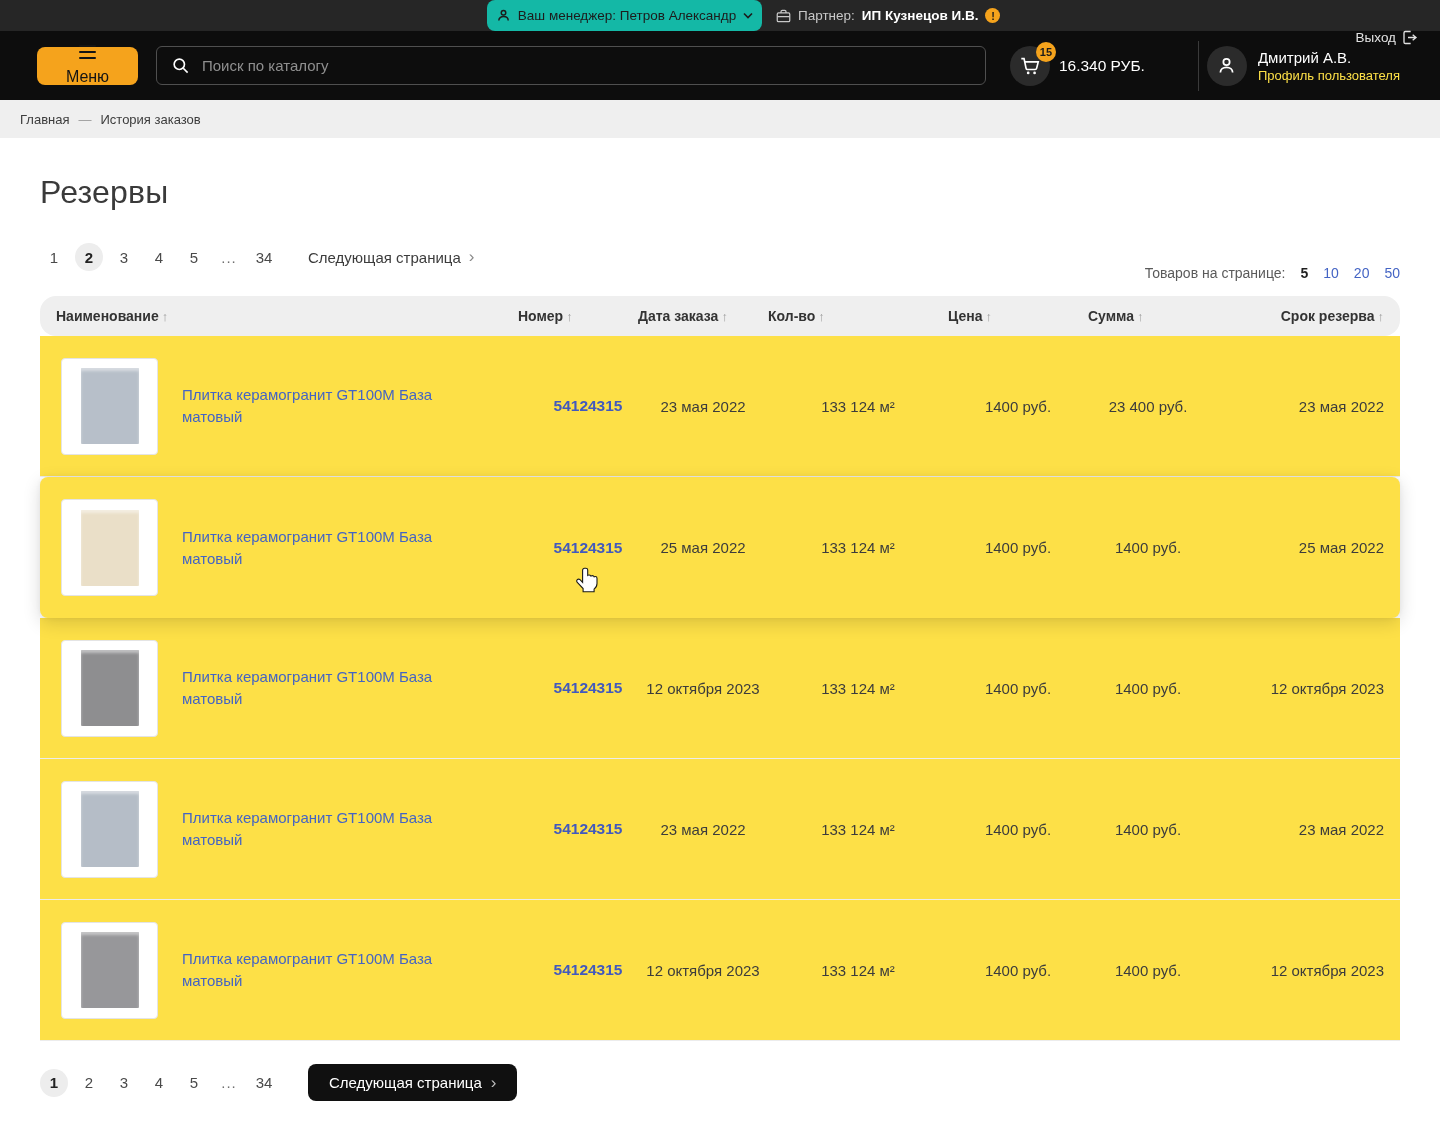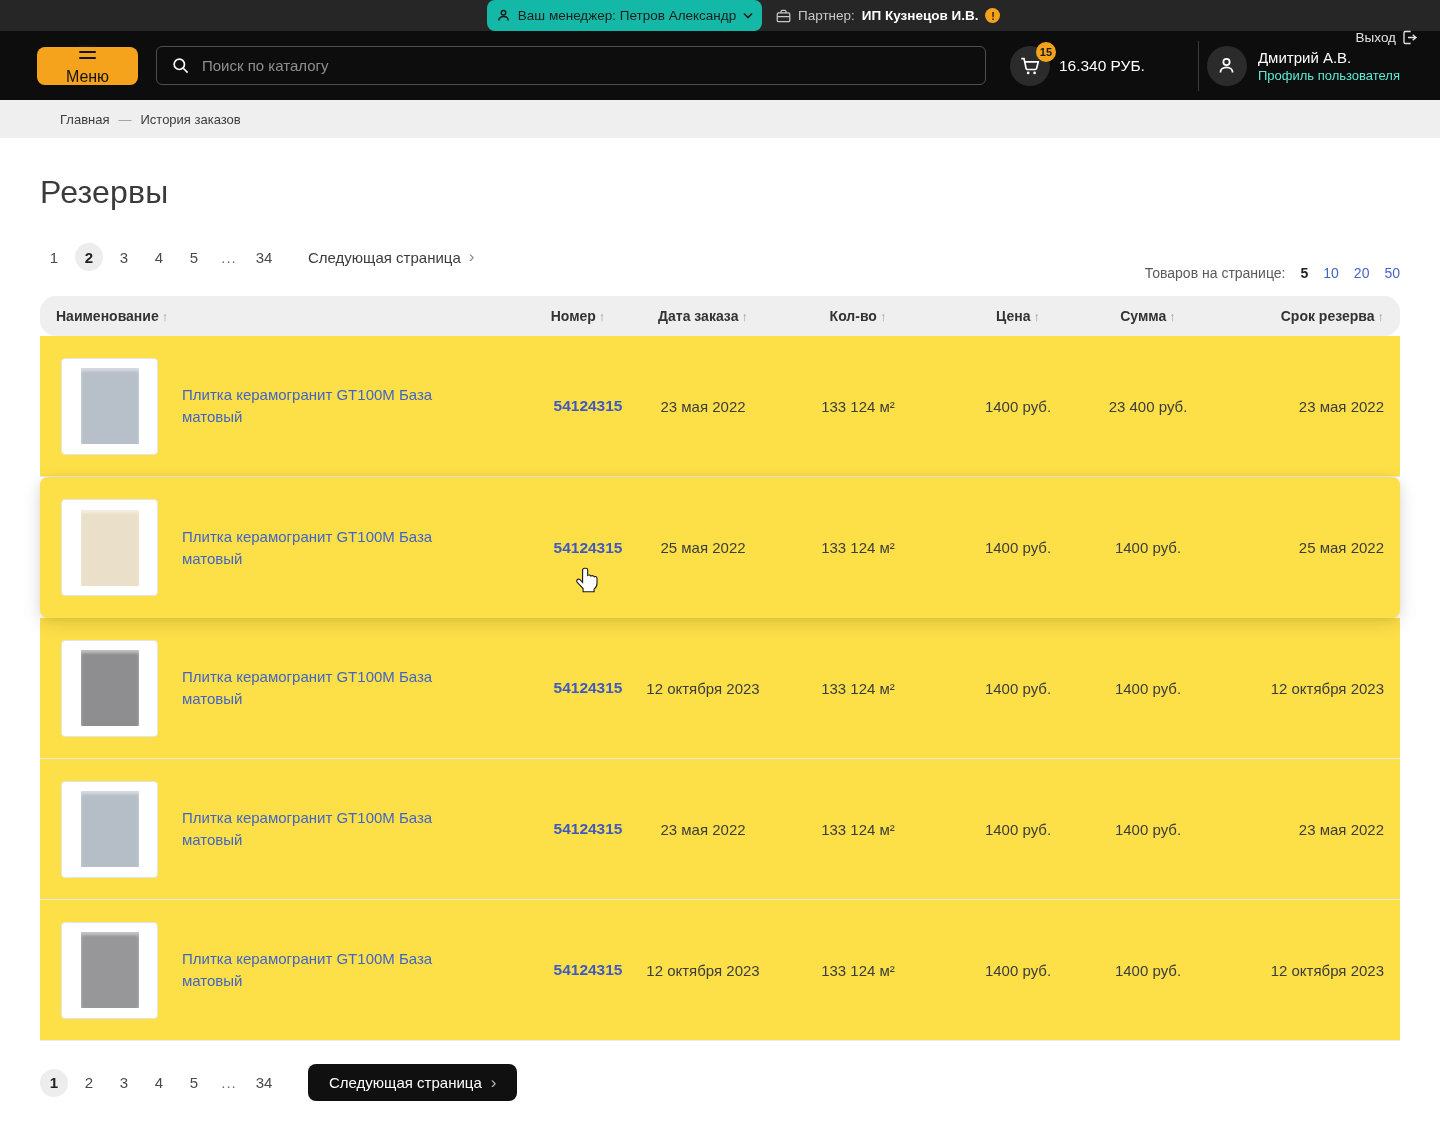--- a/index.html
+++ b/index.html
@@ -35,25 +35,25 @@
   .cart-cluster { display:flex; align-items:center; gap:9px; margin-left:24px; cursor:pointer; }
   .icon-circle { width:40px; height:40px; border-radius:50%; background:#2B2B2B; position:relative;
                  display:flex; align-items:center; justify-content:center; }
   .cart-badge { position:absolute; top:-4px; right:-6px; min-width:20px; height:20px; border-radius:50%;
                 background:#F5A31C; color:#1B1B1B; font-size:11px; font-weight:700;
                 display:flex; align-items:center; justify-content:center; }
   .cart-total { color:#fff; font-size:15.5px; }
   .hdr-divider { width:1px; height:50px; background:#3A3A3A; margin:0 8px 0 53px; }
   .user-cluster { display:flex; align-items:center; gap:11px; cursor:pointer; }
   .user-name { color:#fff; font-size:15px; }
-  .user-role { color:#5eead4; font-size:13px; margin-top:2px; }
+  .user-role { color:#fde047; font-size:13px; margin-top:2px; }
 
   
   .breadcrumb { height:38px; background:#EFEFEF; display:flex; align-items:center; gap:9px;
-                padding:0 60px; font-size:13px; color:#3C3C3C; }
+                padding:0 20px; font-size:13px; color:#3C3C3C; }
   .breadcrumb .sep { color:#9A9A9A; }
   .breadcrumb a { color:#3C3C3C; text-decoration:none; cursor:pointer; }
 
   
   .main { padding:0 40px; position:relative; }
   h1.page-title { font-size:32px; font-weight:400; color:#3A3A3A; margin-top:36px; letter-spacing:.2px; }
 
   .listing { position:relative; margin-top:32px; }
   .pag-row { display:flex; align-items:center; }
   .pages { display:flex; align-items:center; gap:7px; }
@@ -72,21 +72,21 @@
   .pp-opt.active { color:#1F1F1F; font-weight:700; cursor:default; }
 
   
   .table { margin-top:25px; }
   .thead, .row { display:grid;
       grid-template-columns: 462px 120px 130px 180px 140px 120px 1fr;
       align-items:center; padding:0 16px; }
   .thead { height:40px; background:#EFEFEF; border-radius:16px; font-size:14px; font-weight:700; color:#333; }
   .thead .arrow { color:#9A9A9A; font-weight:400; margin-left:3px; font-size:13px; }
   .th { cursor:pointer; }
-  .th.c { text-align:center; } .th.r { text-align:right; }
+  .th.c { } .th.r { text-align:right; }
   .row { height:141px; border-bottom:1px solid #ECECEC; background:#fde047; position:relative; }
   .row.hovered { border-bottom:none; border-radius:8px; z-index:2;
                  box-shadow:0 5px 18px rgba(0,0,0,.14), 0 0 5px rgba(0,0,0,.05); }
   .cell { font-size:15px; color:#3C3C3C; }
   .cell.c { text-align:center; } .cell.r { text-align:right; }
   .name-cell { display:flex; align-items:center; gap:24px; padding-left:5px; }
   .thumb { width:97px; height:97px; background:#fff; border:1px solid #E4E4E4; border-radius:4px;
            display:flex; align-items:center; justify-content:center; cursor:pointer; flex:0 0 auto; }
   .tile { width:58px; height:76px; border-radius:1px; box-shadow:inset 0 3px 3px rgba(255,255,255,.45); }
   .prod-link { color:#4464C4; text-decoration:none; font-size:15px; line-height:1.45;

